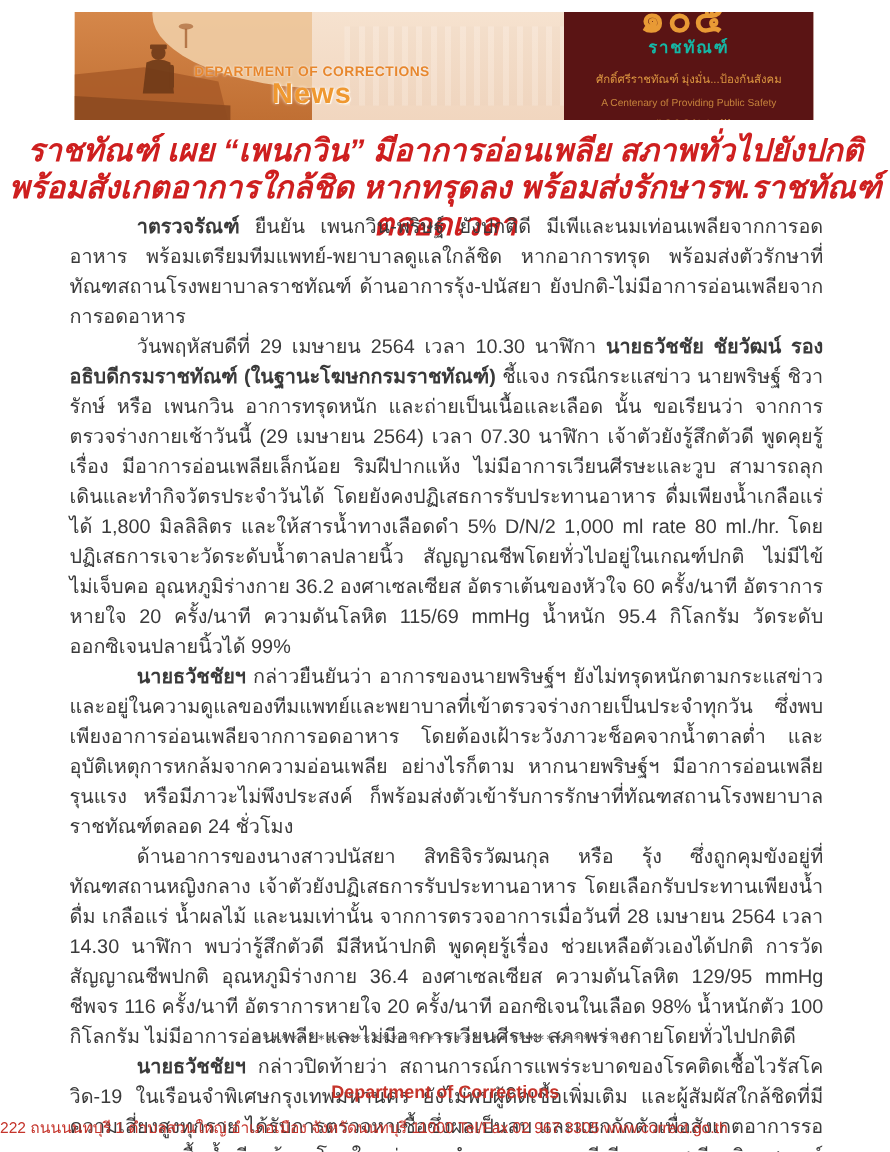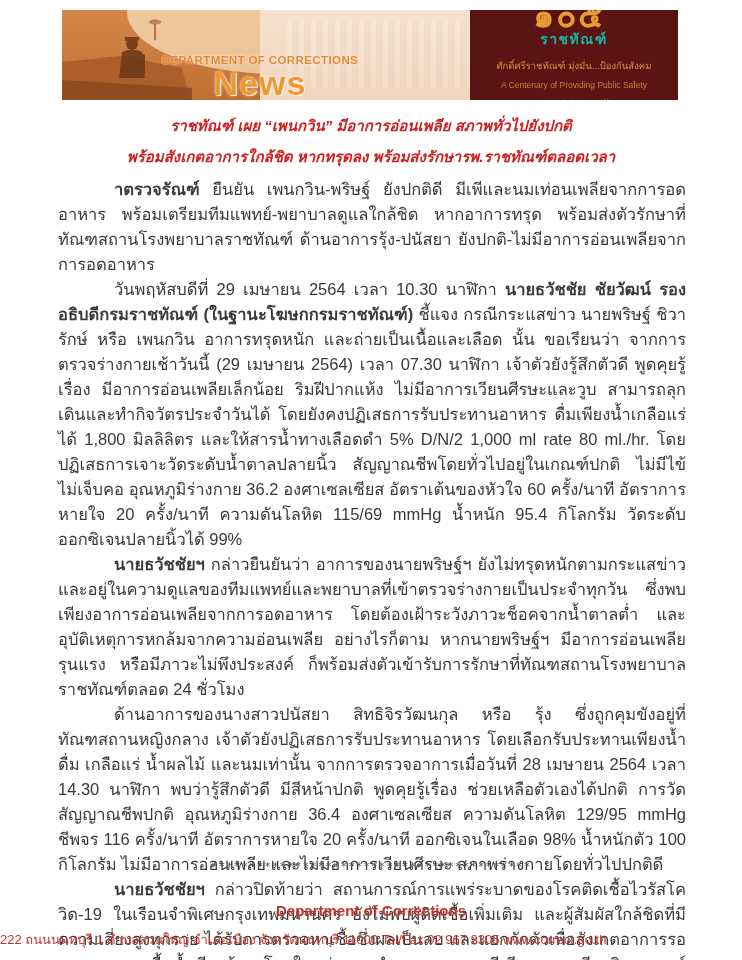--- a/index.html
+++ b/index.html
@@ -41,21 +41,21 @@
   .dept-label {
     color: #e7872e;
     font-size: 11.5px;
     font-weight: bold;
     letter-spacing: 0.4px;
     text-shadow: 0 0 2px rgba(255,255,255,0.9);
     white-space: nowrap;
   }
   .news-label {
     color: #ef9830;
-    font-size: 34px;
+    font-size: 24px;
     font-weight: bold;
     letter-spacing: 1px;
     text-shadow: 0 0 3px #ffffff, 1px 1px 0 #fff3e2;
   }
   .banner-badge {
     position: absolute; right: 0; top: 0;
     width: 208px; height: 90px;
     background: #5a1414;
     display: flex; flex-direction: column;
     align-items: center; justify-content: center;
@@ -78,21 +78,21 @@
   .badge-date { color: #cd8a3c; font-size: 11px; margin-top: 3px; letter-spacing: 1px; }
 
   
   .headline {
     position: absolute; left: 0; top: 110px;
     width: 742px;
     text-align: center;
     color: #ce1f1f;
     font-weight: bold;
     font-style: italic;
-    font-size: 15px;
+    font-size: 26px;
     line-height: 31px;
   }
 
   
   .press-body {
     position: absolute; left: 58px; top: 177px;
     width: 628px;
     color: #3a3a3a;
     font-size: 16.5px;
     line-height: 25px;

